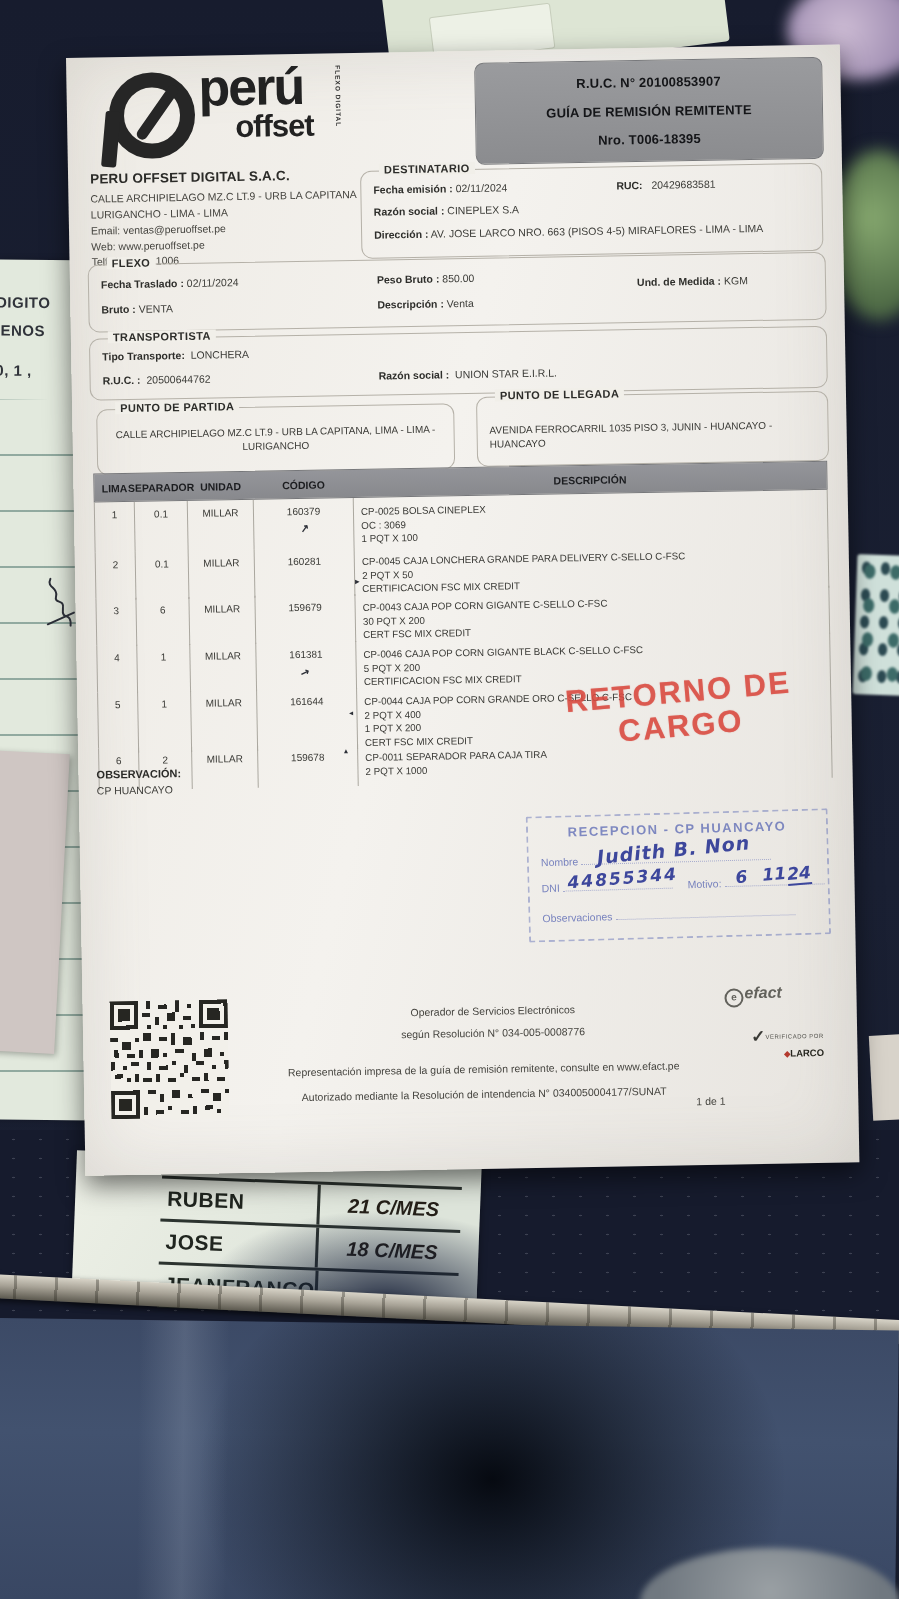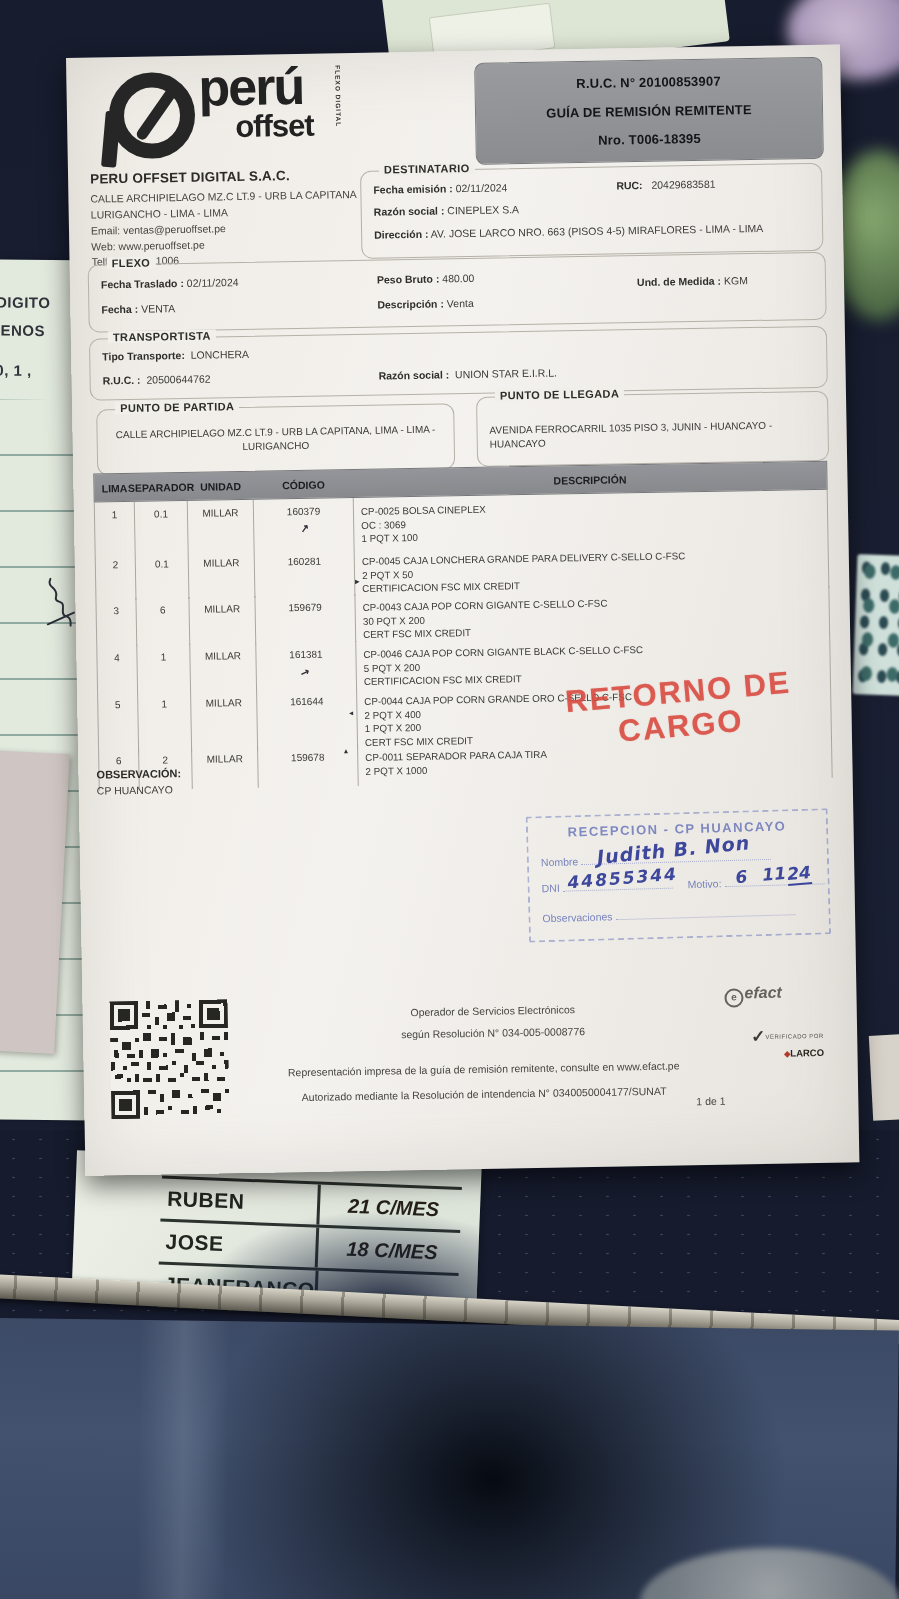--- a/index.html
+++ b/index.html
@@ -260,26 +260,26 @@
       </div>
     </div>
 
     <div class="fbox envio-box">
       <span class="legend">FLEXO</span>
       <div class="envio-c1a">
         <span class="lbl">Fecha Traslado :</span>
         <span class="val">02/11/2024</span>
       </div>
       <div class="envio-c1b">
-        <span class="lbl">Fecha :</span>
+        <span class="lbl">Bruto :</span>
         <span class="val">VENTA</span>
       </div>
       <div class="envio-c2a">
         <span class="lbl">Peso Bruto :</span>
-        <span class="val">480.00</span>
+        <span class="val">850.00</span>
       </div>
       <div class="envio-c2b">
         <span class="lbl">Descripción :</span>
         <span class="val">Venta</span>
       </div>
       <div class="envio-c3">
         <span class="lbl">Und. de Medida :</span>
         <span class="val">KGM</span>
       </div>
     </div>

